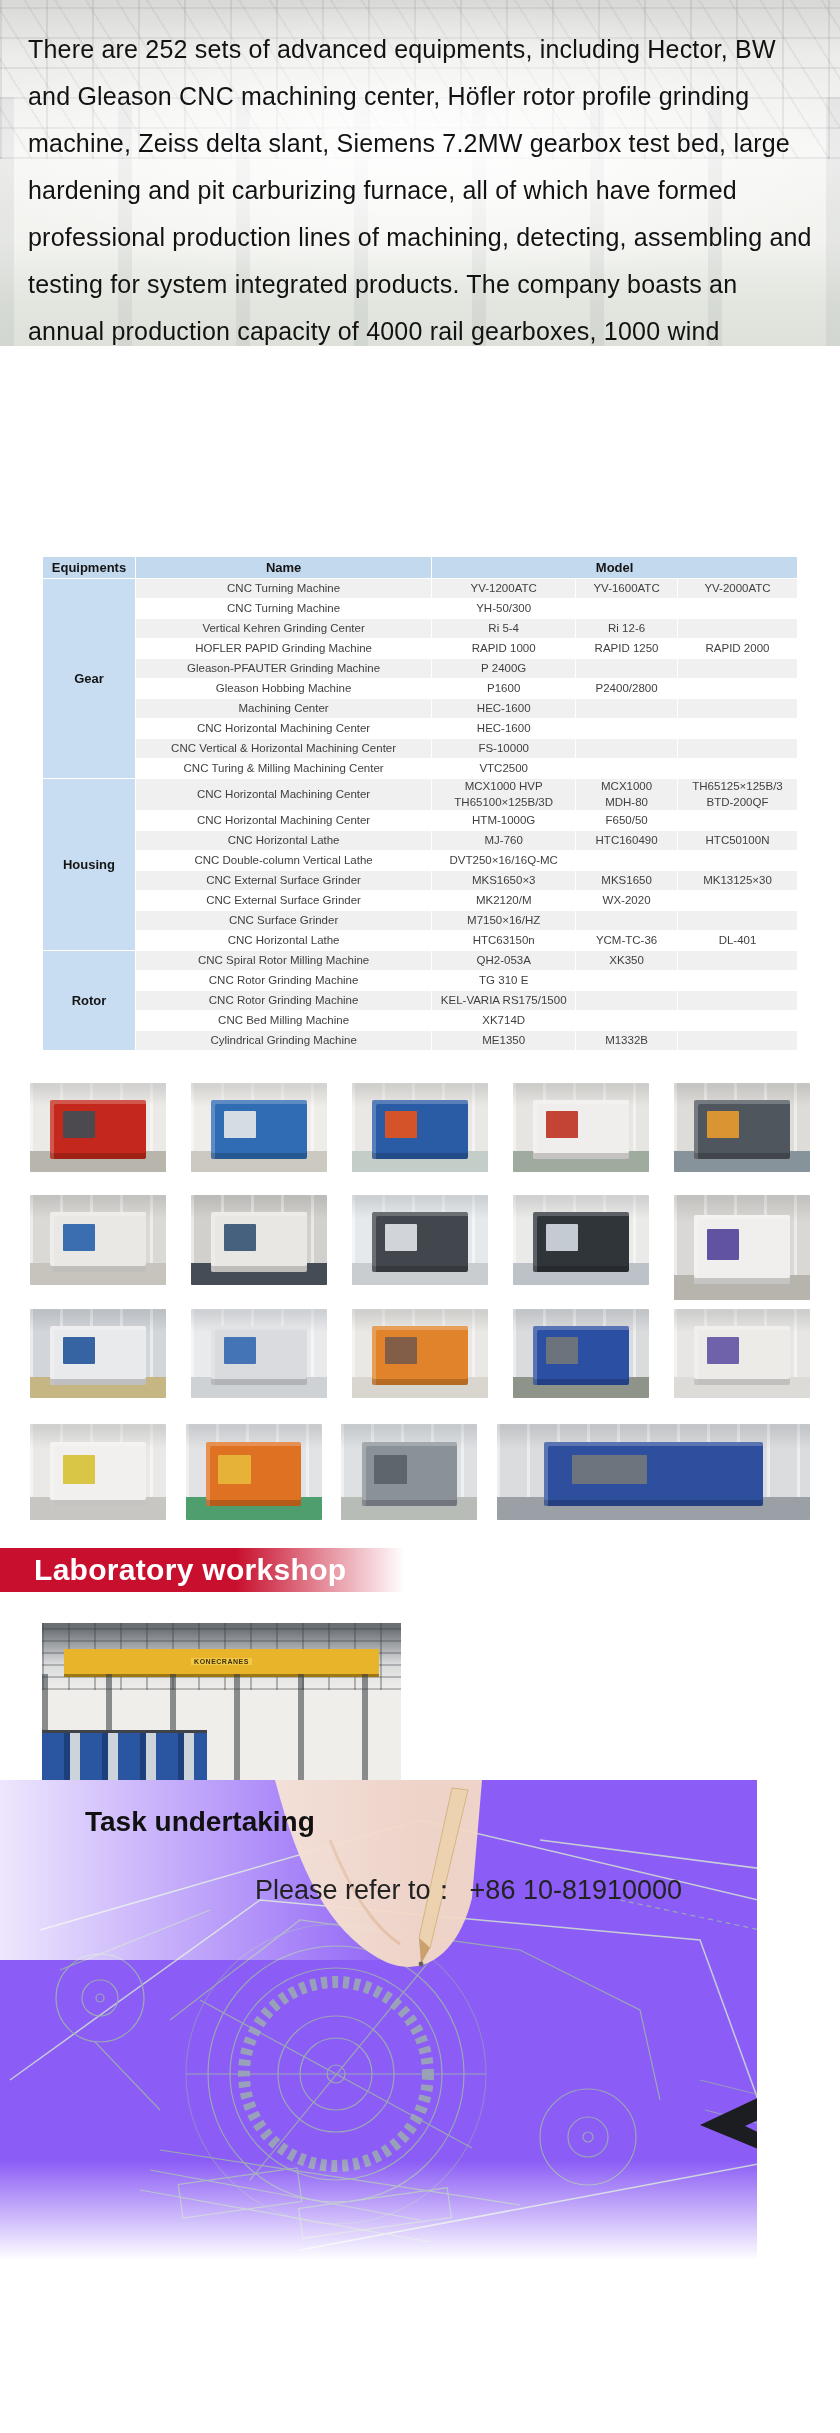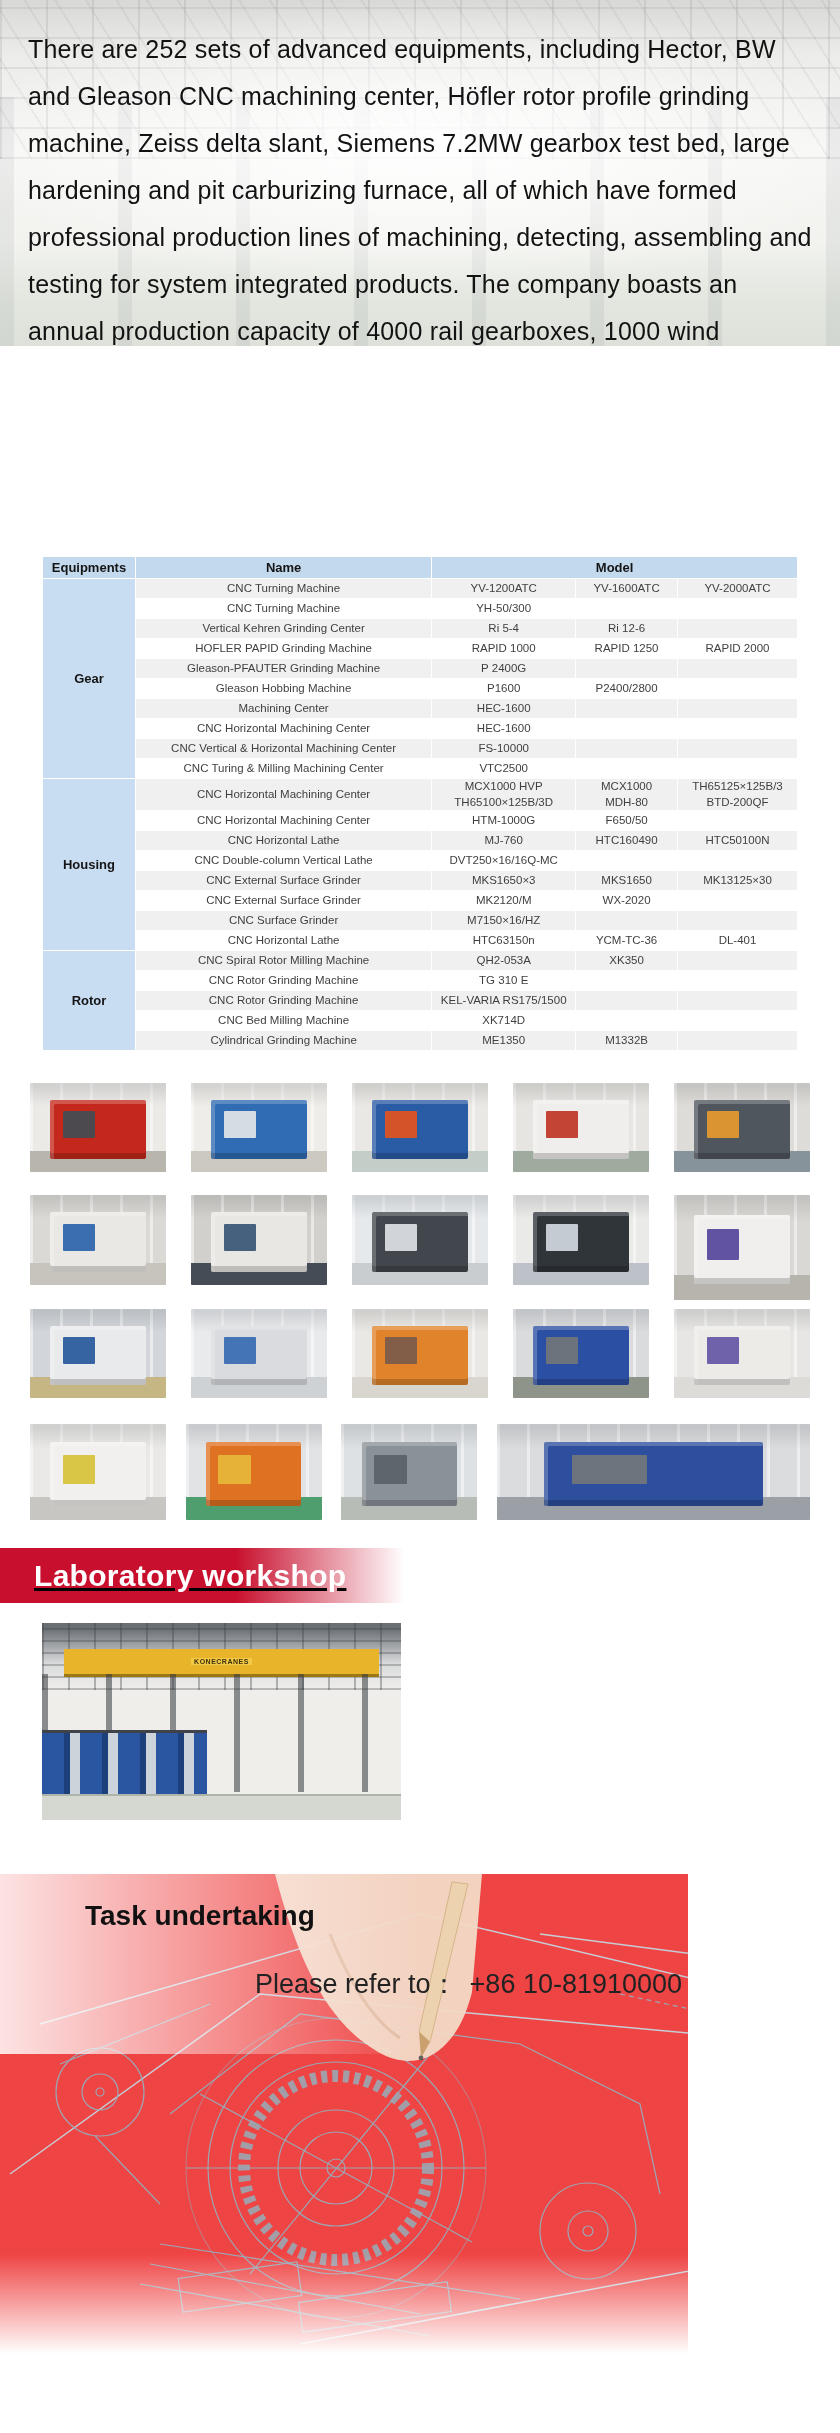--- a/index.html
+++ b/index.html
@@ -21,22 +21,22 @@
   .hero-vignette{top:0;height:100%;
     background:radial-gradient(ellipse 72% 56% at 50% 42%,rgba(255,255,255,.95),rgba(255,255,255,0) 76%);}
   .hero-text{position:relative;margin:0;padding:26px 26px 0 28px;width:786px;
     font-size:25px;line-height:47px;color:#121212;font-weight:500;letter-spacing:.2px;}
 
   
   .banner{position:absolute;display:flex;align-items:center;height:57px;}
   .banner h2{margin:0;padding-left:34px;color:#ffffff;font-size:30px;font-weight:bold;letter-spacing:.3px;}
   .banner-main{top:488px;left:0;width:840px;
     background:linear-gradient(90deg,var(--brand-red) 0%,var(--brand-red) 58%,rgba(200,16,46,0) 78%);}
-  .banner-lab{top:1548px;left:0;width:430px;height:55px;
-    background:linear-gradient(90deg,var(--brand-red) 0%,var(--brand-red) 55%,rgba(200,16,46,0) 94%);text-decoration:underline;}
+  .banner-lab{top:1548px;left:0;width:430px;height:44px;
+    background:linear-gradient(90deg,var(--brand-red) 0%,var(--brand-red) 55%,rgba(200,16,46,0) 94%);}
   .banner-supply{top:1548px;left:444px;width:396px;height:55px;
     background:linear-gradient(90deg,var(--brand-red) 0%,var(--brand-red) 55%,rgba(200,16,46,0) 94%);}
 
   
   .equip-table{position:absolute;top:556px;left:42px;width:756px;border-collapse:collapse;
     font-size:11.5px;color:var(--table-text);}
   .equip-table col.c-group{width:93px;} .equip-table col.c-name{width:297px;}
   .equip-table col.c-m1{width:144px;} .equip-table col.c-m2{width:102px;} .equip-table col.c-m3{width:120px;}
   .equip-table th{height:21px;background:var(--header-blue);color:#141414;font-size:13px;font-weight:bold;
     border:1px solid #ffffff;text-align:center;padding:0;}
@@ -91,21 +91,21 @@
     background:repeating-linear-gradient(180deg,#d8c09a 0 13px,#a97f57 13px 15px,#e9edf1 15px 21px);
     border-left:4px solid #dfe5ec;border-right:4px solid #dfe5ec;outline:2px solid #8fa3b8;}
   .sp-tag{position:absolute;top:-9px;left:50%;transform:translateX(-50%);z-index:2;
     background:#f2d22e;color:#222;font-size:10px;font-weight:bold;padding:1px 3px;
     border:1px solid #9a8a1c;border-radius:2px;}
   .sp-floor{position:absolute;left:0;right:0;bottom:0;height:8%;background:#c6cacd;}
   .sp-lift{position:absolute;right:26%;bottom:8%;width:9%;height:16%;background:#e0b63a;
     border-bottom:3px solid #6d5a14;}
 
   
-  .task{position:absolute;top:1874px;left:0;width:688px;height:480px;overflow:hidden;background:#ef4444;}
+  .task{position:absolute;top:1780px;left:0;width:757px;height:480px;overflow:hidden;background:#8b5cf6;}
   .task svg{position:absolute;top:0;left:0;}
   .task-title{position:absolute;top:26px;left:85px;margin:0;font-size:28px;font-weight:bold;color:#111;z-index:3;}
   .task-phone{position:absolute;top:92px;left:255px;margin:0;font-size:27px;color:#222;font-weight:500;z-index:3;}
   .task-phone .phone-number{margin-left:12px;}
 </style>
 </head>
 <body>
 
 <div class="page">
 

